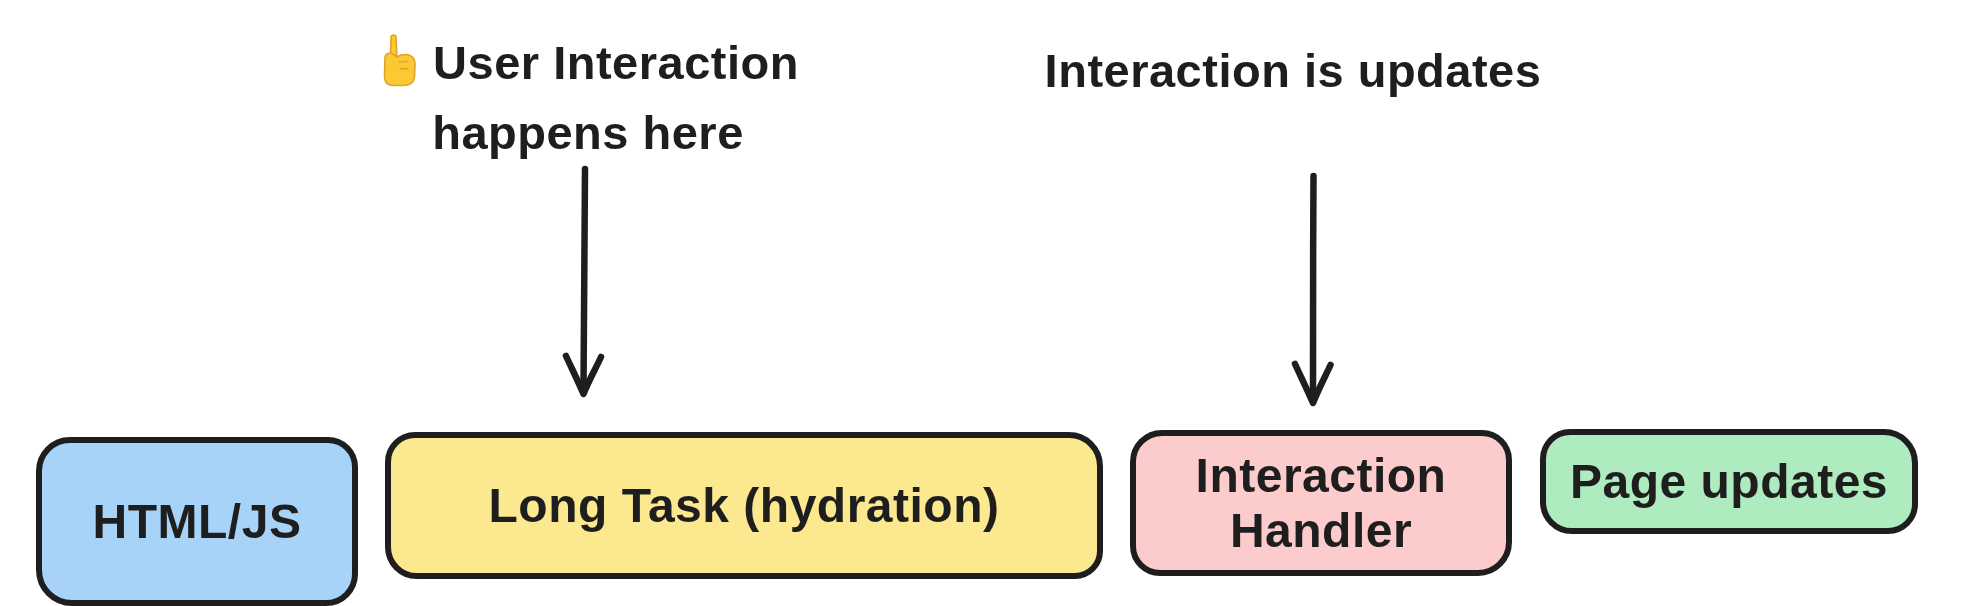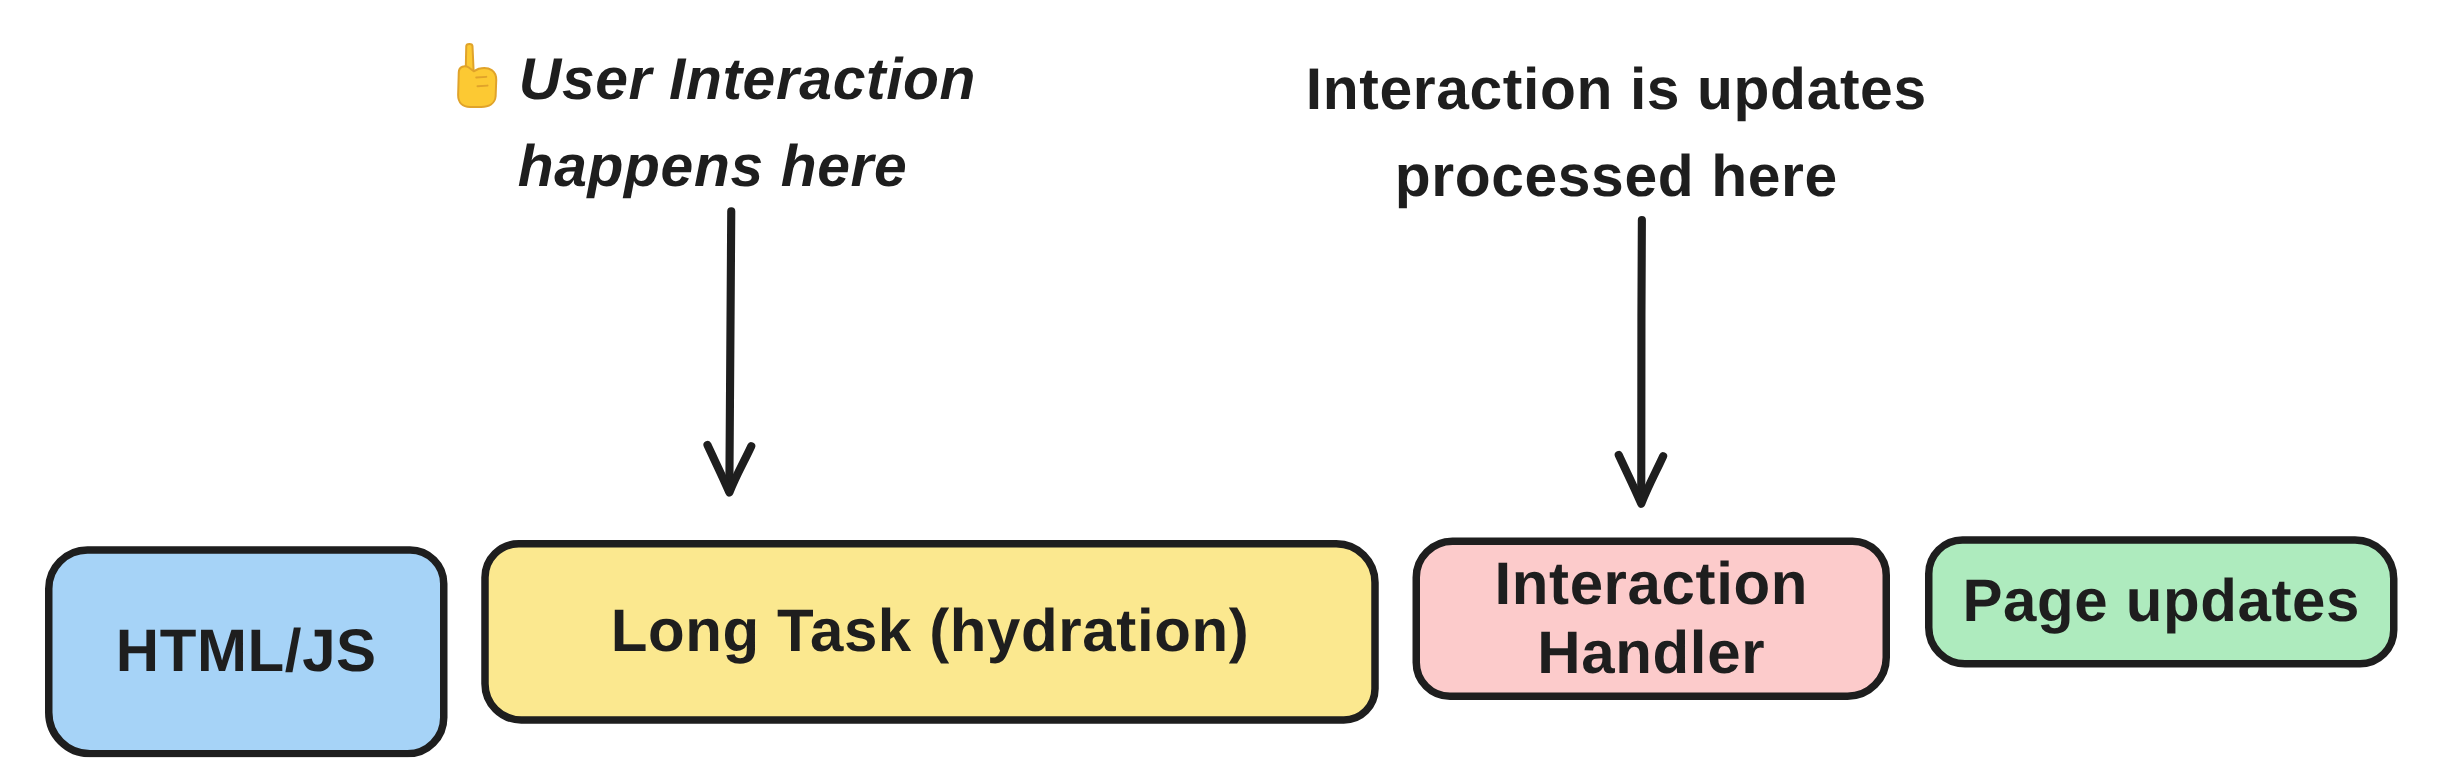--- a/index.html
+++ b/index.html
@@ -21,21 +21,21 @@
   .annotation {
     position: absolute;
     width: 640px;
     text-align: center;
     font-size: 47px;
     font-weight: 600;
     line-height: 70px;
     color: #1e1e1e;
     letter-spacing: 0.5px;
   }
-  #annotation-1 { left: 250px; top: 28px; font-style: italic; }
+  #annotation-1 { left: 268px; top: 28px; }
   #annotation-2 { left: 973px; top: 36px; }
   .ann-line { white-space: nowrap; }
   .hand-icon {
     display: inline-block;
     vertical-align: -8px;
     margin-right: 14px;
     width: 42px;
     height: 54px;
   }
 
@@ -61,21 +61,21 @@
   }
   #box-html-js {
     left: 36px; top: 437px; width: 322px; height: 169px;
     border-radius: 34px 30px 32px 36px;
   }
   #box-long-task {
     left: 385px; top: 432px; width: 718px; height: 147px;
     border-radius: 30px 34px 28px 32px;
   }
   #box-interaction-handler {
-    left: 1130px; top: 430px; width: 382px; height: 130px;
+    left: 1130px; top: 430px; width: 382px; height: 146px;
     border-radius: 32px 30px 34px 30px;
     padding: 0 30px;
   }
   #box-page-updates {
     left: 1540px; top: 429px; width: 378px; height: 105px;
     border-radius: 30px 34px 30px 32px;
   }
 </style>
 </head>
 <body>
@@ -94,21 +94,20 @@
             <path d="M23 36 L31 35.5" fill="none" stroke-linecap="round"></path>
           </g>
         </svg>
       </span><span>User Interaction</span>
     </div>
     <div class="ann-line">happens here</div>
   </div>
 
   <div class="annotation" id="annotation-2">
     <div class="ann-line">Interaction is updates</div>
-    <div class="ann-line">processed here</div>
   </div>
 
   <svg class="arrow-svg" id="arrow-1" width="70" height="248" viewBox="0 0 70 248">
     <g stroke="#1e1e1e" stroke-width="6.5" fill="none" stroke-linecap="round" stroke-linejoin="round">
       <path d="M36 6 C35.5 80 35 160 34.5 226"></path>
       <path d="M17 193 C23 206 29 218 34.5 231 C40 217 46 207 52 194"></path>
     </g>
   </svg>
 
   <svg class="arrow-svg" id="arrow-2" width="70" height="248" viewBox="0 0 70 248">

